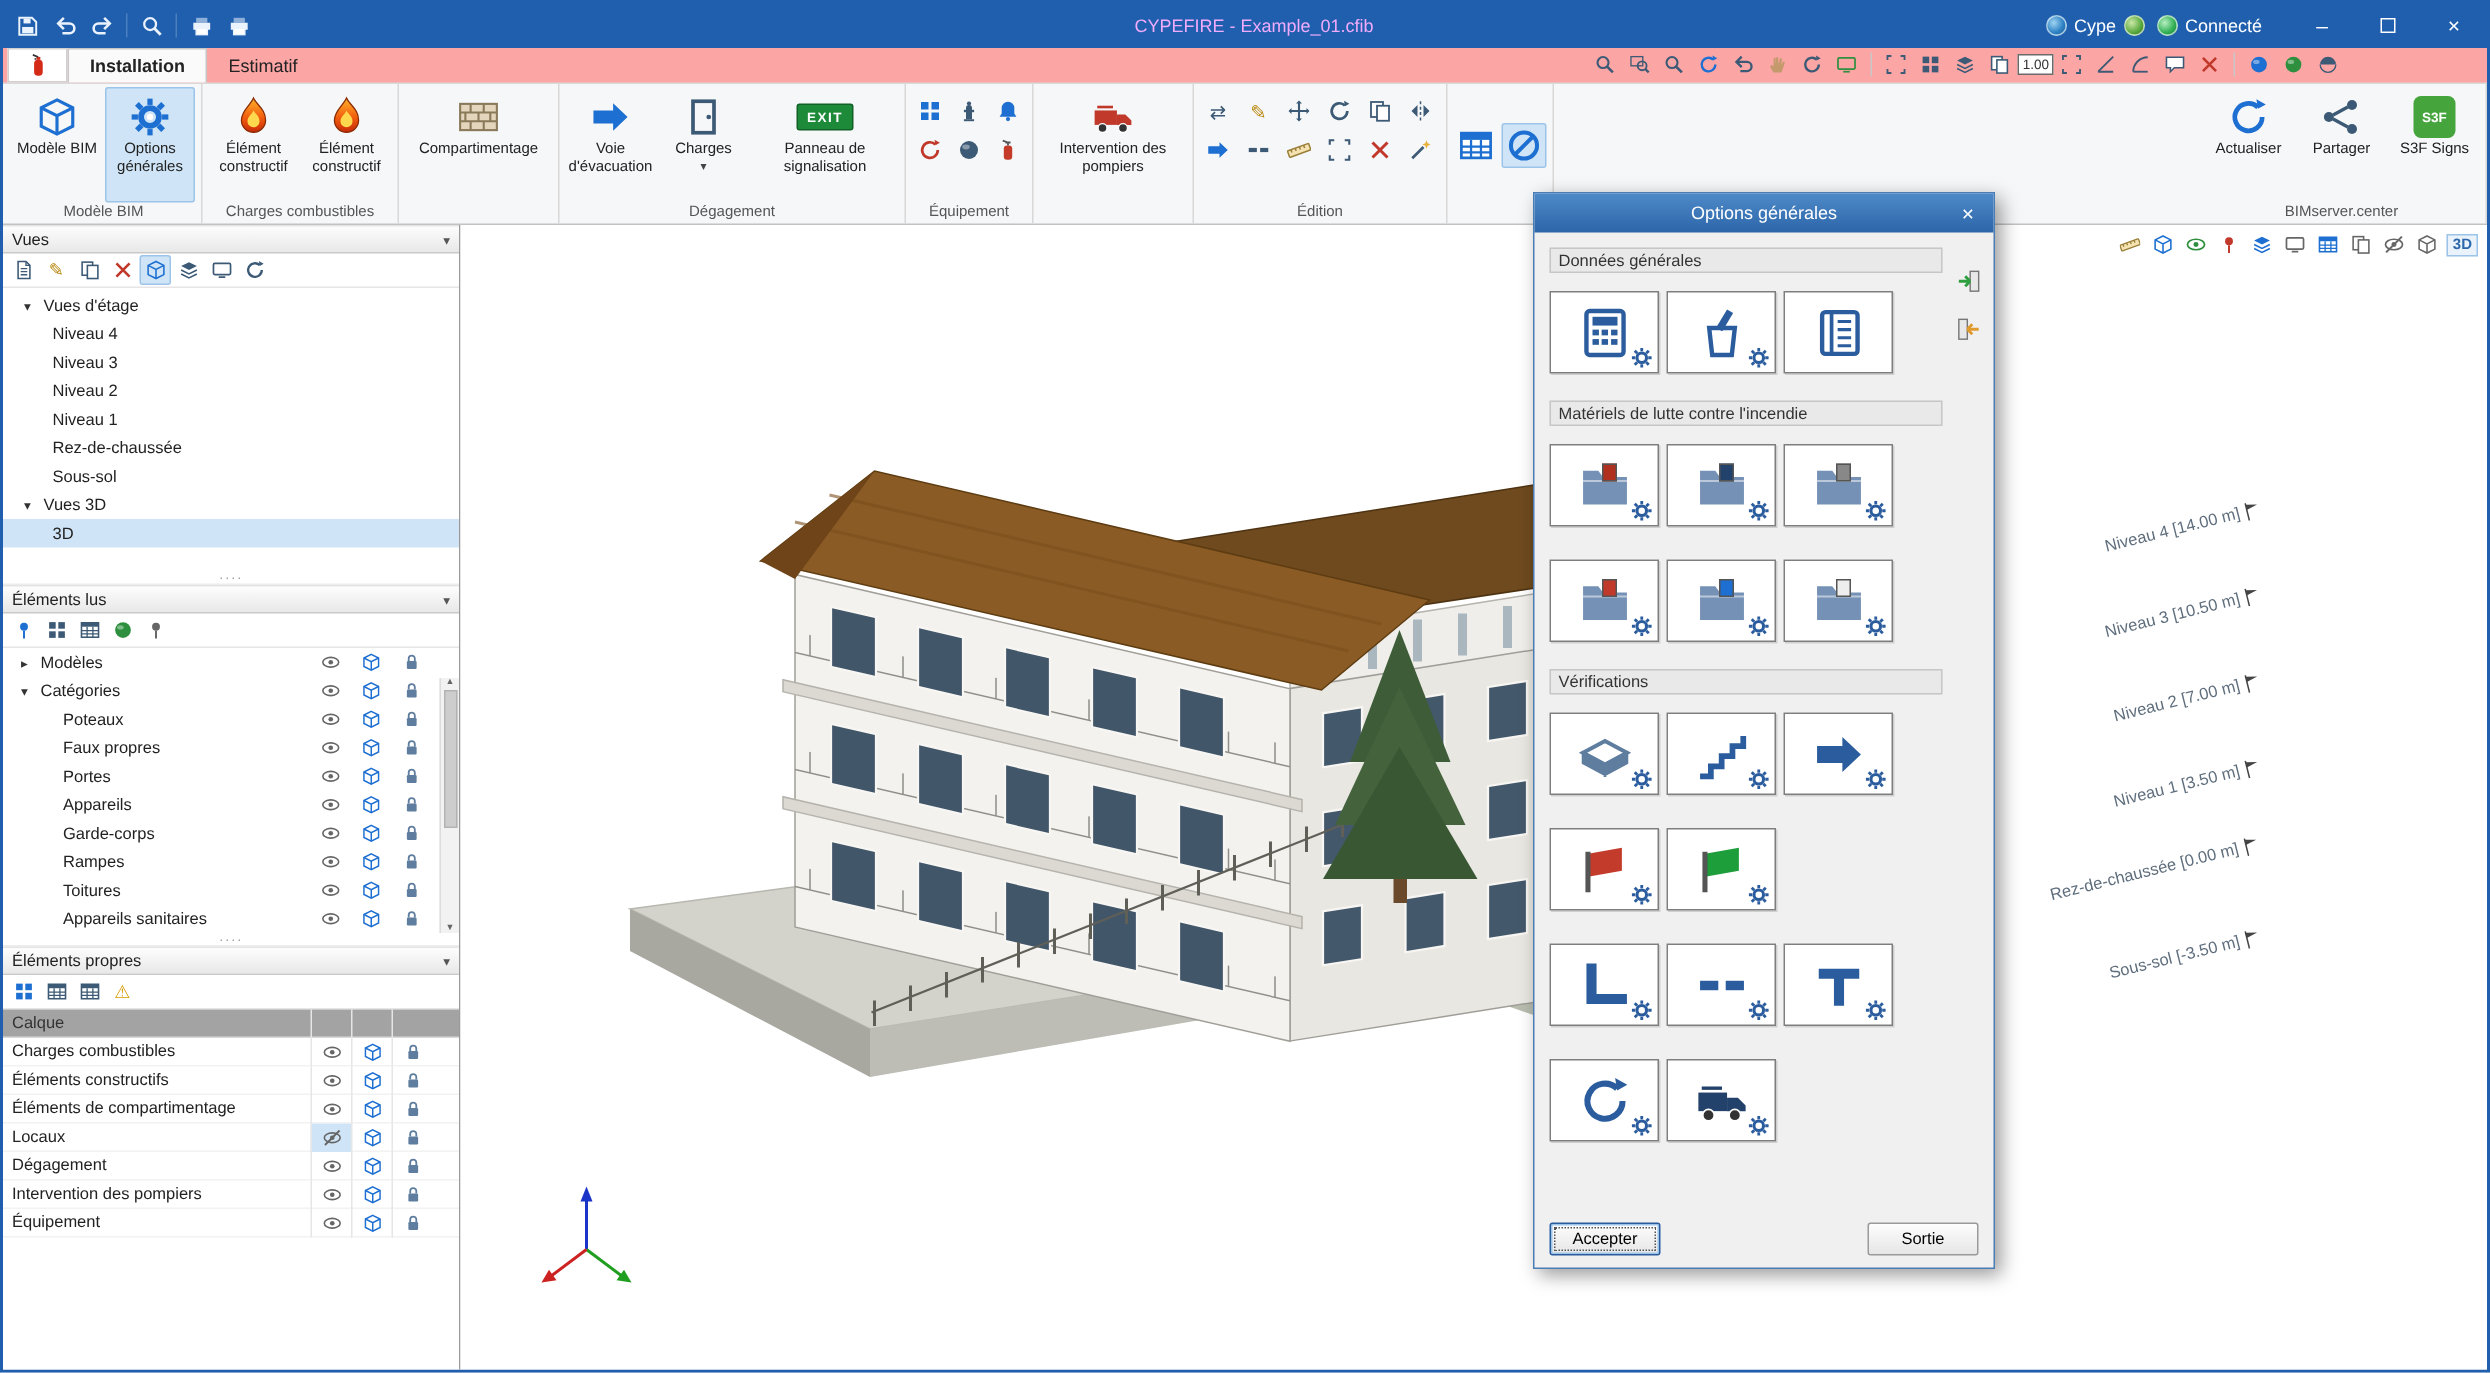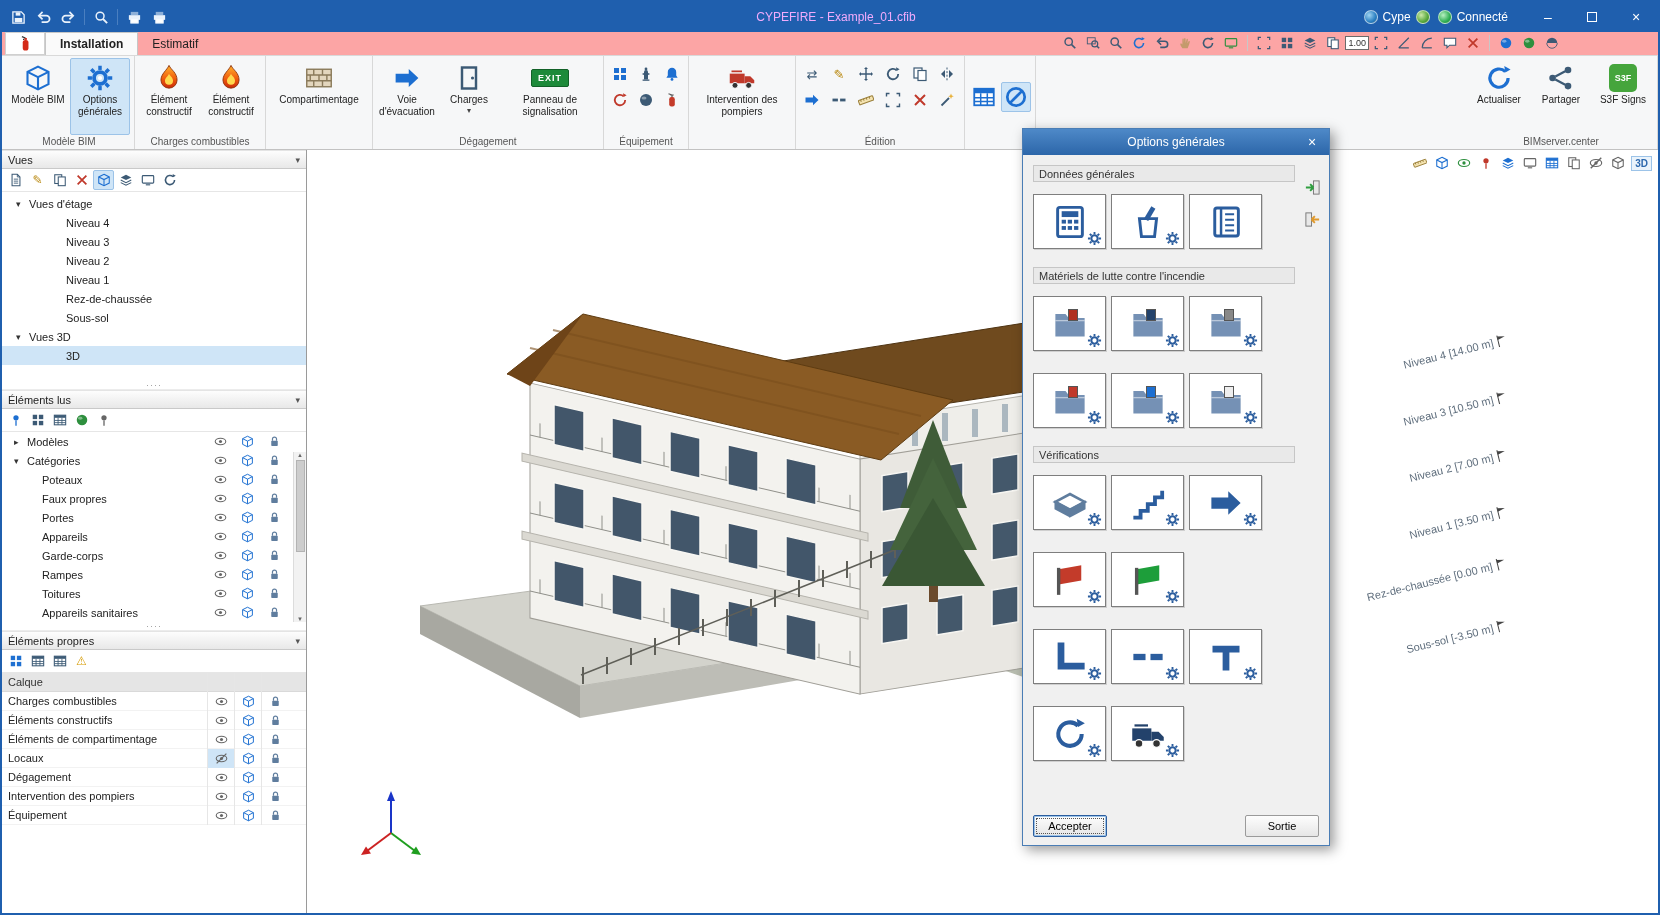--- a/index.html
+++ b/index.html
@@ -68,35 +68,35 @@
   .sidebar{width:305px;flex:0 0 305px;background:#fff;border-right:1px solid #9a9a9a;display:flex;flex-direction:column}
   .phead{height:19px;background:linear-gradient(#fdfdfd,#e8e8e8);border-top:1px solid #e4e4e4;border-bottom:1px solid #c9c9c9;display:flex;align-items:center;padding:0 6px;color:#222}
   .phead .chev{margin-left:auto;color:#555;font-size:9px}
   .ptools{height:23px;border-bottom:1px solid #e6e6e6;display:flex;align-items:center;gap:1px;padding:0 3px}
   .ptools .sic{width:21px;height:20px}
   .ptools .sic svg{width:14px;height:14px}
   .ptools .sic .glyph{font-size:12px}
   .tree{padding:2px 0}
   .trow{height:19px;display:flex;align-items:center;padding-left:14px}
   .trow .tw{width:13px;color:#333;font-size:9px}
-  .trow.item{padding-left:64px}
+  .trow.item{padding-left:33px}
   .trow.selected{background:#cfe5f7}
   .splitter{height:9px;display:flex;align-items:center;justify-content:center;color:#999;font-size:9px;letter-spacing:1px;border-bottom:1px solid #ececec}
   .elus{position:relative}
   .lrow{height:19px;display:flex;align-items:center}
   .lrow.parent{padding-left:12px}
   .lrow.child{padding-left:40px}
   .lrow .tw{width:13px;font-size:9px;color:#333}
   .cells{margin-left:auto;display:flex;padding-right:18px}
   .cell{width:27px;height:19px;display:flex;align-items:center;justify-content:center}
   .cell svg{width:13px;height:13px}
   .cell.hl{background:#cfe5f7}
   .scroll{position:absolute;right:0;top:43px;bottom:0;width:13px;background:#f2f2f2;border-left:1px solid #dcdcdc;display:flex;flex-direction:column;align-items:center;font-size:6px;color:#666}
   .thumb{width:9px;height:92px;background:#cdcdcd;border:1px solid #b3b3b3;margin-top:2px}
-  .calq .hrow{height:19px;background:#e5e5e5;border-bottom:1px solid #d9d9d9;display:flex;align-items:center;padding-left:6px;color:#333}
+  .calq .hrow{height:19px;background:#a3a3a3;border-bottom:1px solid #d9d9d9;display:flex;align-items:center;padding-left:6px;color:#333}
   .calq .lrow{border-bottom:1px solid #f2f2f2;padding-left:6px}
   .calq .cell{border-left:1px solid #e6e6e6}
   .calq .cells{padding-right:18px}
 
   
   .viewport{flex:1;position:relative;background:#fff;overflow:hidden}
   .vtools{position:absolute;top:3px;right:6px;display:flex;gap:1px;align-items:center}
   .vtools .sic{width:21px;height:20px}
   .vtools .sic svg{width:14px;height:14px}
   .badge3d{font-size:10px;font-weight:bold;color:#2d68ad;border:1px solid #9cc3e8;padding:1px 3px;background:#eaf3fb;margin-left:2px}

